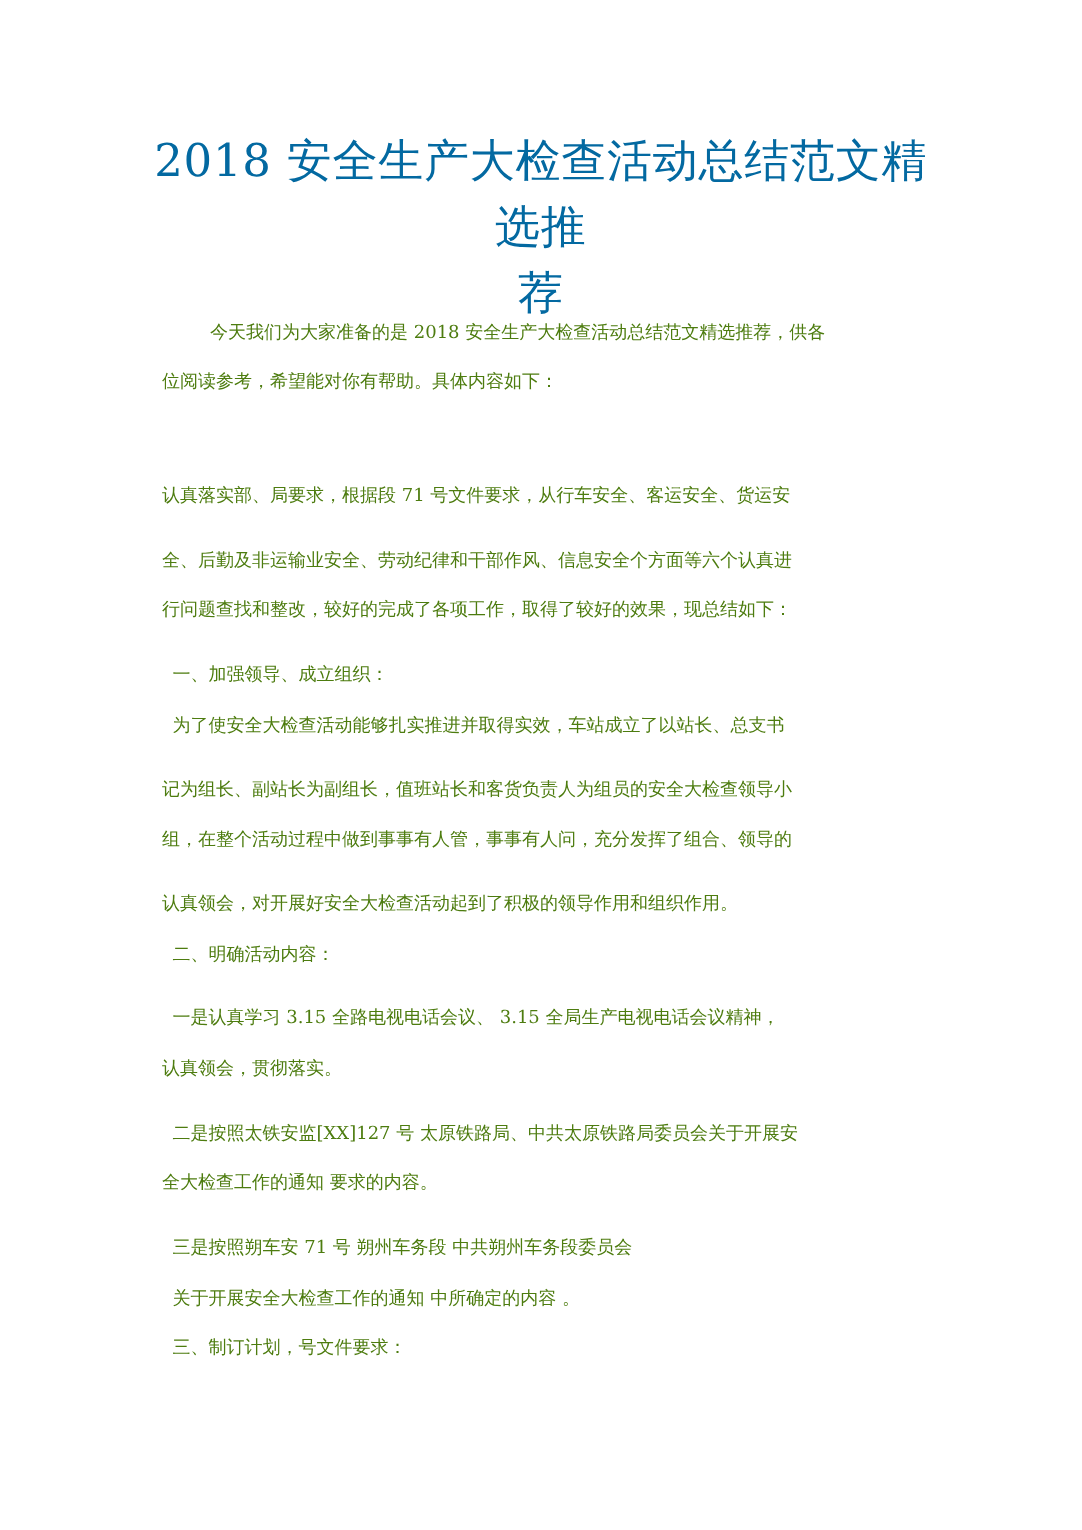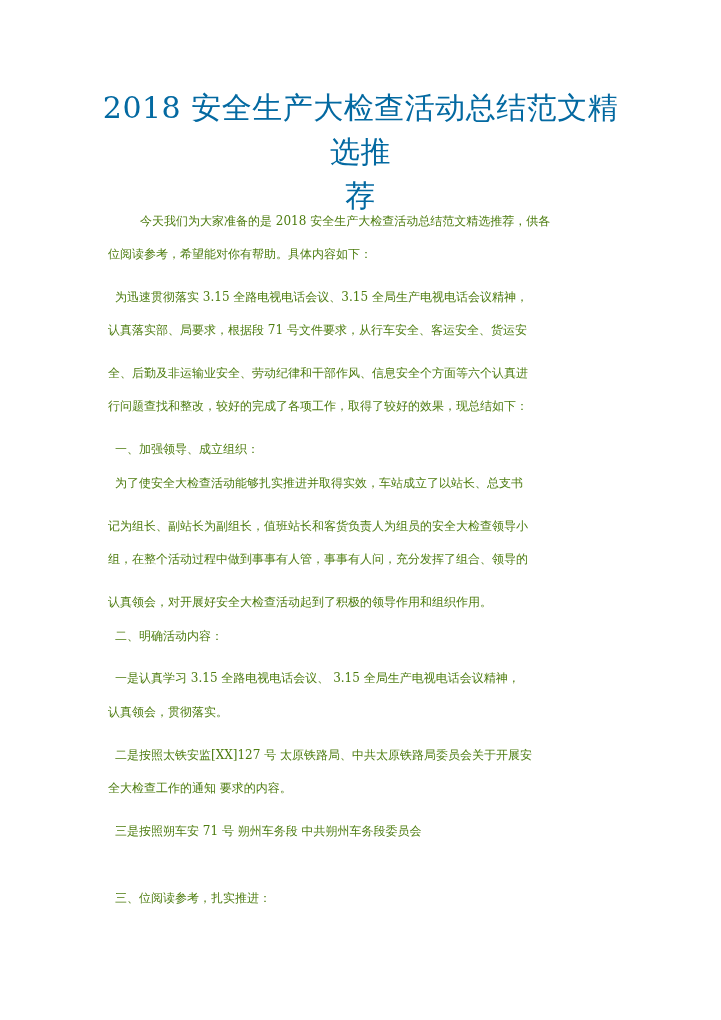--- a/index.html
+++ b/index.html
@@ -23,29 +23,29 @@
 <body>
 
 <div class="page">
   <div class="title">
     <div>2018 安全生产大检查活动总结范文精选推</div>
     <div>荐</div>
   </div>
 
   <div class="line" style="left:140px;top:211px">今天我们为大家准备的是 2018 安全生产大检查活动总结范文精选推荐，供各</div>
   <div class="line" style="left:108px;top:244px">位阅读参考，希望能对你有帮助。具体内容如下：</div>
-  <div class="line" style="left:115px;top:287px">为迅速贯彻落实 3.15 全路电视电话会议、3.15 全局生产电视电话会议精神，</div>
   <div class="line" style="left:108px;top:320px">认真落实部、局要求，根据段 71 号文件要求，从行车安全、客运安全、货运安</div>
   <div class="line" style="left:108px;top:363px">全、后勤及非运输业安全、劳动纪律和干部作风、信息安全个方面等六个认真进</div>
   <div class="line" style="left:108px;top:396px">行问题查找和整改，较好的完成了各项工作，取得了较好的效果，现总结如下：</div>
   <div class="line" style="left:115px;top:439px">一、加强领导、成立组织：</div>
   <div class="line" style="left:115px;top:473px">为了使安全大检查活动能够扎实推进并取得实效，车站成立了以站长、总支书</div>
   <div class="line" style="left:108px;top:549px">组，在整个活动过程中做到事事有人管，事事有人问，充分发挥了组合、领导的</div>
   <div class="line" style="left:108px;top:516px">记为组长、副站长为副组长，值班站长和客货负责人为组员的安全大检查领导小</div>
   <div class="line" style="left:108px;top:592px">认真领会，对开展好安全大检查活动起到了积极的领导作用和组织作用。</div>
   <div class="line" style="left:115px;top:626px">二、明确活动内容：</div>
   <div class="line" style="left:115px;top:668px">一是认真学习 3.15 全路电视电话会议、 3.15 全局生产电视电话会议精神，</div>
   <div class="line" style="left:108px;top:702px">认真领会，贯彻落实。</div>
   <div class="line" style="left:115px;top:745px">二是按照太铁安监[XX]127 号 太原铁路局、中共太原铁路局委员会关于开展安</div>
   <div class="line" style="left:108px;top:778px">全大检查工作的通知 要求的内容。</div>
   <div class="line" style="left:115px;top:821px">三是按照朔车安 71 号 朔州车务段 中共朔州车务段委员会</div>
-  <div class="line" style="left:115px;top:888px">三、位阅读参考，扎实推进：</div>
+  <div class="line" style="left:115px;top:855px">关于开展安全大检查工作的通知 中所确定的内容 。</div>
+  <div class="line" style="left:115px;top:888px">三、制订计划，号文件要求：</div>
 </div>
 
 </body></html>

